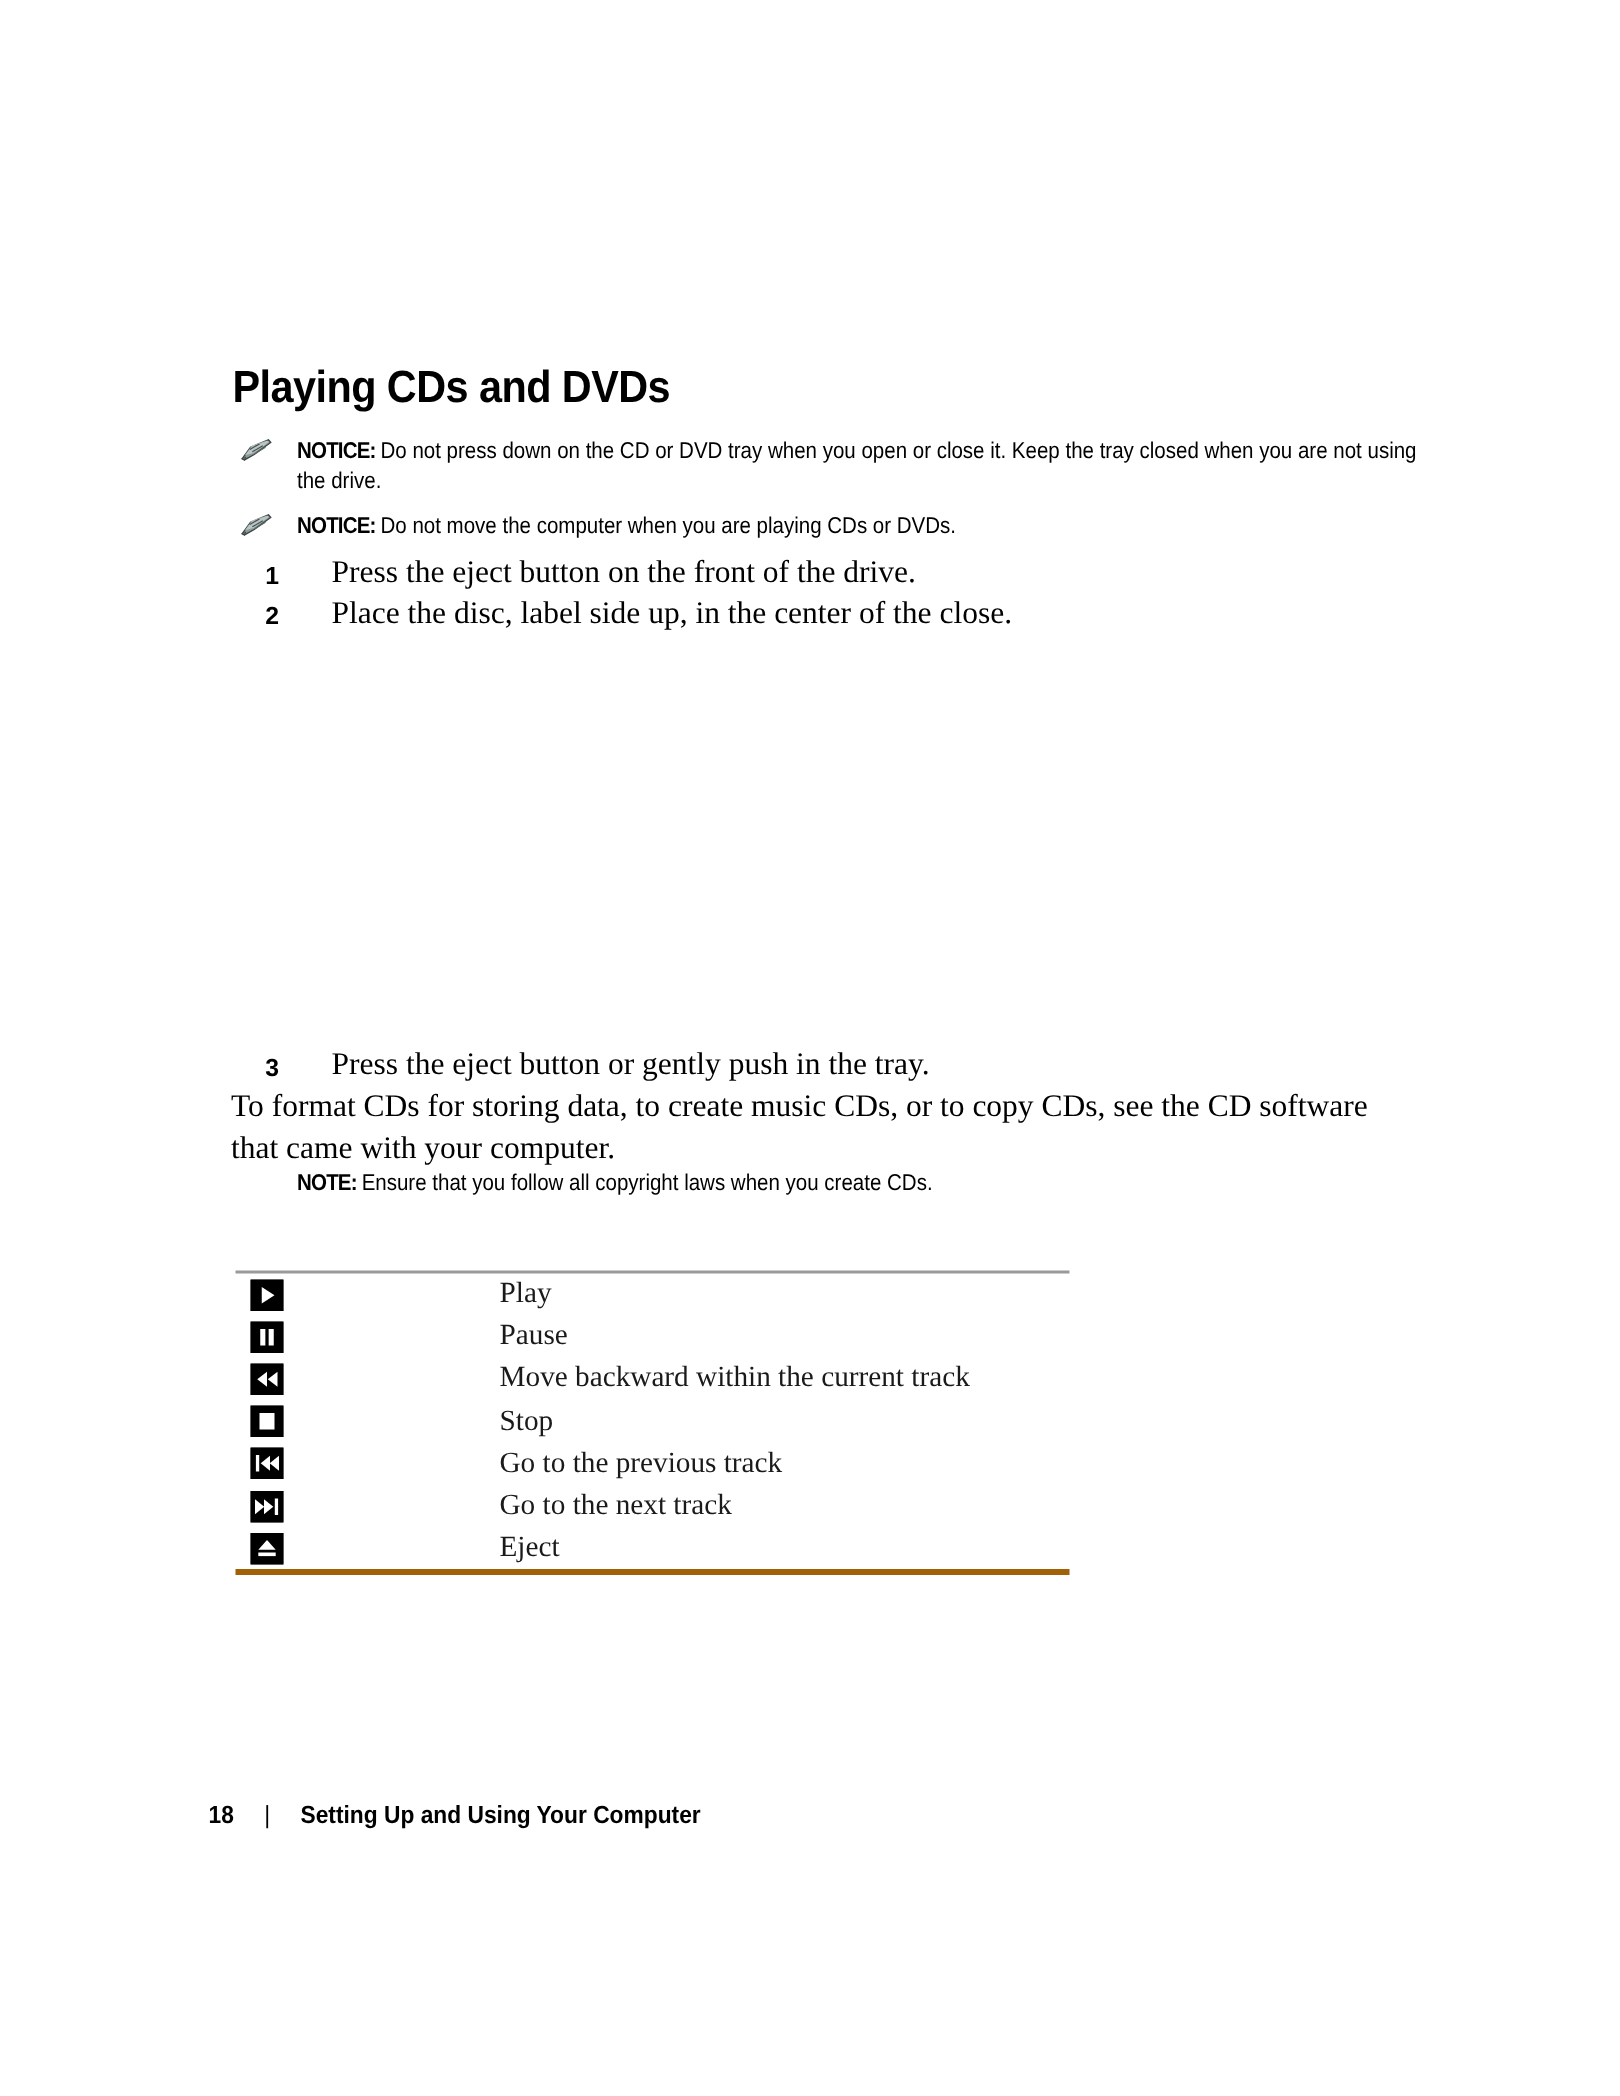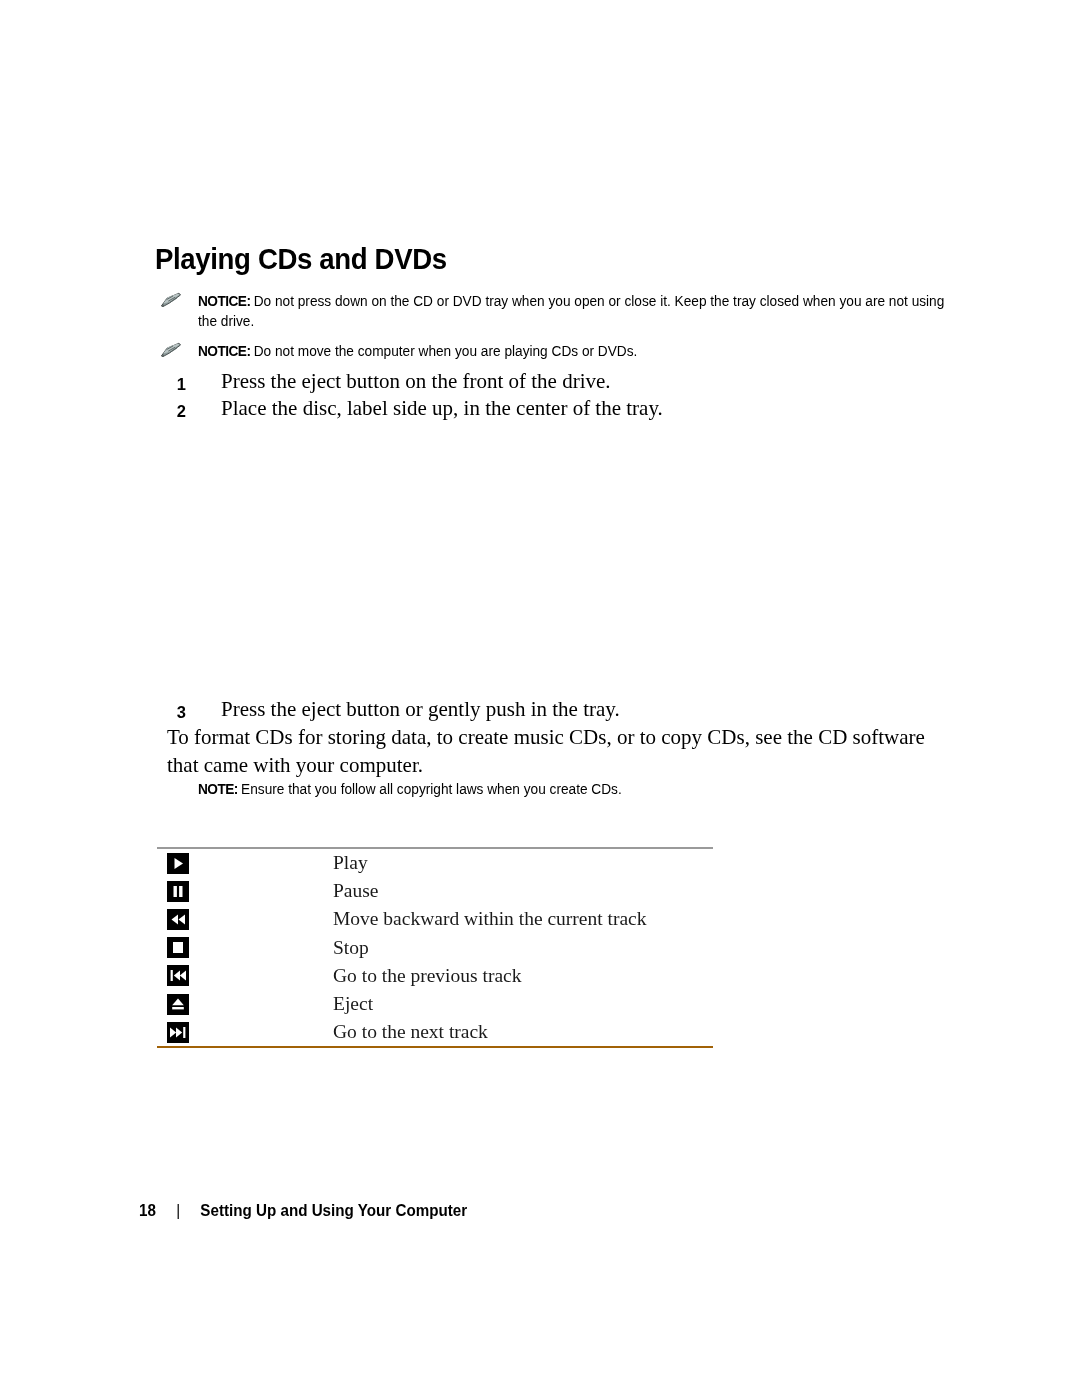--- a/index.html
+++ b/index.html
@@ -98,33 +98,32 @@
   #step-3 { left: 160px; top: 696px; width: 760px; }
 
   
   .para {
     position: absolute;
     font-family: "Liberation Serif", "DejaVu Serif", serif;
     font-size: 21px;
     line-height: 27.5px;
     color: #000000;
     text-align: left;
-    margin-left: 13px;
   }
   #para-format { left: 154px; top: 724px; width: 768px; }
   #para-buttons { left: 154px; top: 804px; width: 768px; }
 
   
   .btn-table {
     position: absolute;
     left: 157px;
     top: 847px;
     width: 556px;
     border-top: 2px solid #9a9a9a;
-    border-bottom: 2px solid #a16207;
+    border-bottom: 4px solid #a16207;
     padding: 0;
   }
   .btn-row {
     display: flex;
     align-items: center;
     height: 28.2px;
   }
   .btn-cell-icon {
     width: 176px;
     flex: 0 0 176px;
@@ -206,21 +205,21 @@
   <div class="callout" id="notice-2">
     <span class="label">NOTICE: </span><span class="body">Do not move the computer when you are playing CDs or DVDs.</span>
   </div>
 
   <div class="step" id="step-1">
     <span class="num">1</span>
     <span class="txt">Press the eject button on the front of the drive.</span>
   </div>
   <div class="step" id="step-2">
     <span class="num">2</span>
-    <span class="txt">Place the disc, label side up, in the center of the tray.</span>
+    <span class="txt">Place the disc, label side up, in the center of the close.</span>
   </div>
 
   <div style="position:absolute;left:160px;top:430px;width:760px;height:250px;"></div>
 
   <div class="step" id="step-3">
     <span class="num">3</span>
     <span class="txt">Press the eject button or gently push in the tray.</span>
   </div>
 
   <div class="para" id="para-format">To format CDs for storing data, to create music CDs, or to copy CDs, see the CD software that came with your computer.</div>
@@ -295,40 +294,40 @@
         </span>
       </div>
       <div class="btn-cell-label">Go to the previous track</div>
     </div>
 
     <div class="btn-row">
       <div class="btn-cell-icon">
         <span class="glyph">
           <svg width="22" height="21" viewBox="0 0 22 21">
               <rect width="22" height="21" fill="#000"></rect>
-              <path d="M11 4.6 L16.8 11.2 L5.2 11.2 Z" fill="#fff"></path>
-              <rect x="5.2" y="13" width="11.6" height="2.4" fill="#fff"></rect>
-            </svg>
-        </span>
-      </div>
-      <div class="btn-cell-label">Eject</div>
-    </div>
-
-    <div class="btn-row">
-      <div class="btn-cell-icon">
-        <span class="glyph">
-          <svg width="22" height="21" viewBox="0 0 22 21">
-              <rect width="22" height="21" fill="#000"></rect>
               <path d="M3 5.5 L9.2 10.5 L3 15.5 Z" fill="#fff"></path>
               <path d="M9 5.5 L15.2 10.5 L9 15.5 Z" fill="#fff"></path>
               <rect x="16.2" y="5" width="2.2" height="11" fill="#fff"></rect>
             </svg>
         </span>
       </div>
       <div class="btn-cell-label">Go to the next track</div>
+    </div>
+
+    <div class="btn-row">
+      <div class="btn-cell-icon">
+        <span class="glyph">
+          <svg width="22" height="21" viewBox="0 0 22 21">
+              <rect width="22" height="21" fill="#000"></rect>
+              <path d="M11 4.6 L16.8 11.2 L5.2 11.2 Z" fill="#fff"></path>
+              <rect x="5.2" y="13" width="11.6" height="2.4" fill="#fff"></rect>
+            </svg>
+        </span>
+      </div>
+      <div class="btn-cell-label">Eject</div>
     </div>
 
   </div>
 
   <div class="footer">
     <span class="pgnum">18</span>
     <span class="sep">|</span>
     <span class="ftitle">Setting Up and Using Your Computer</span>
   </div>
 

